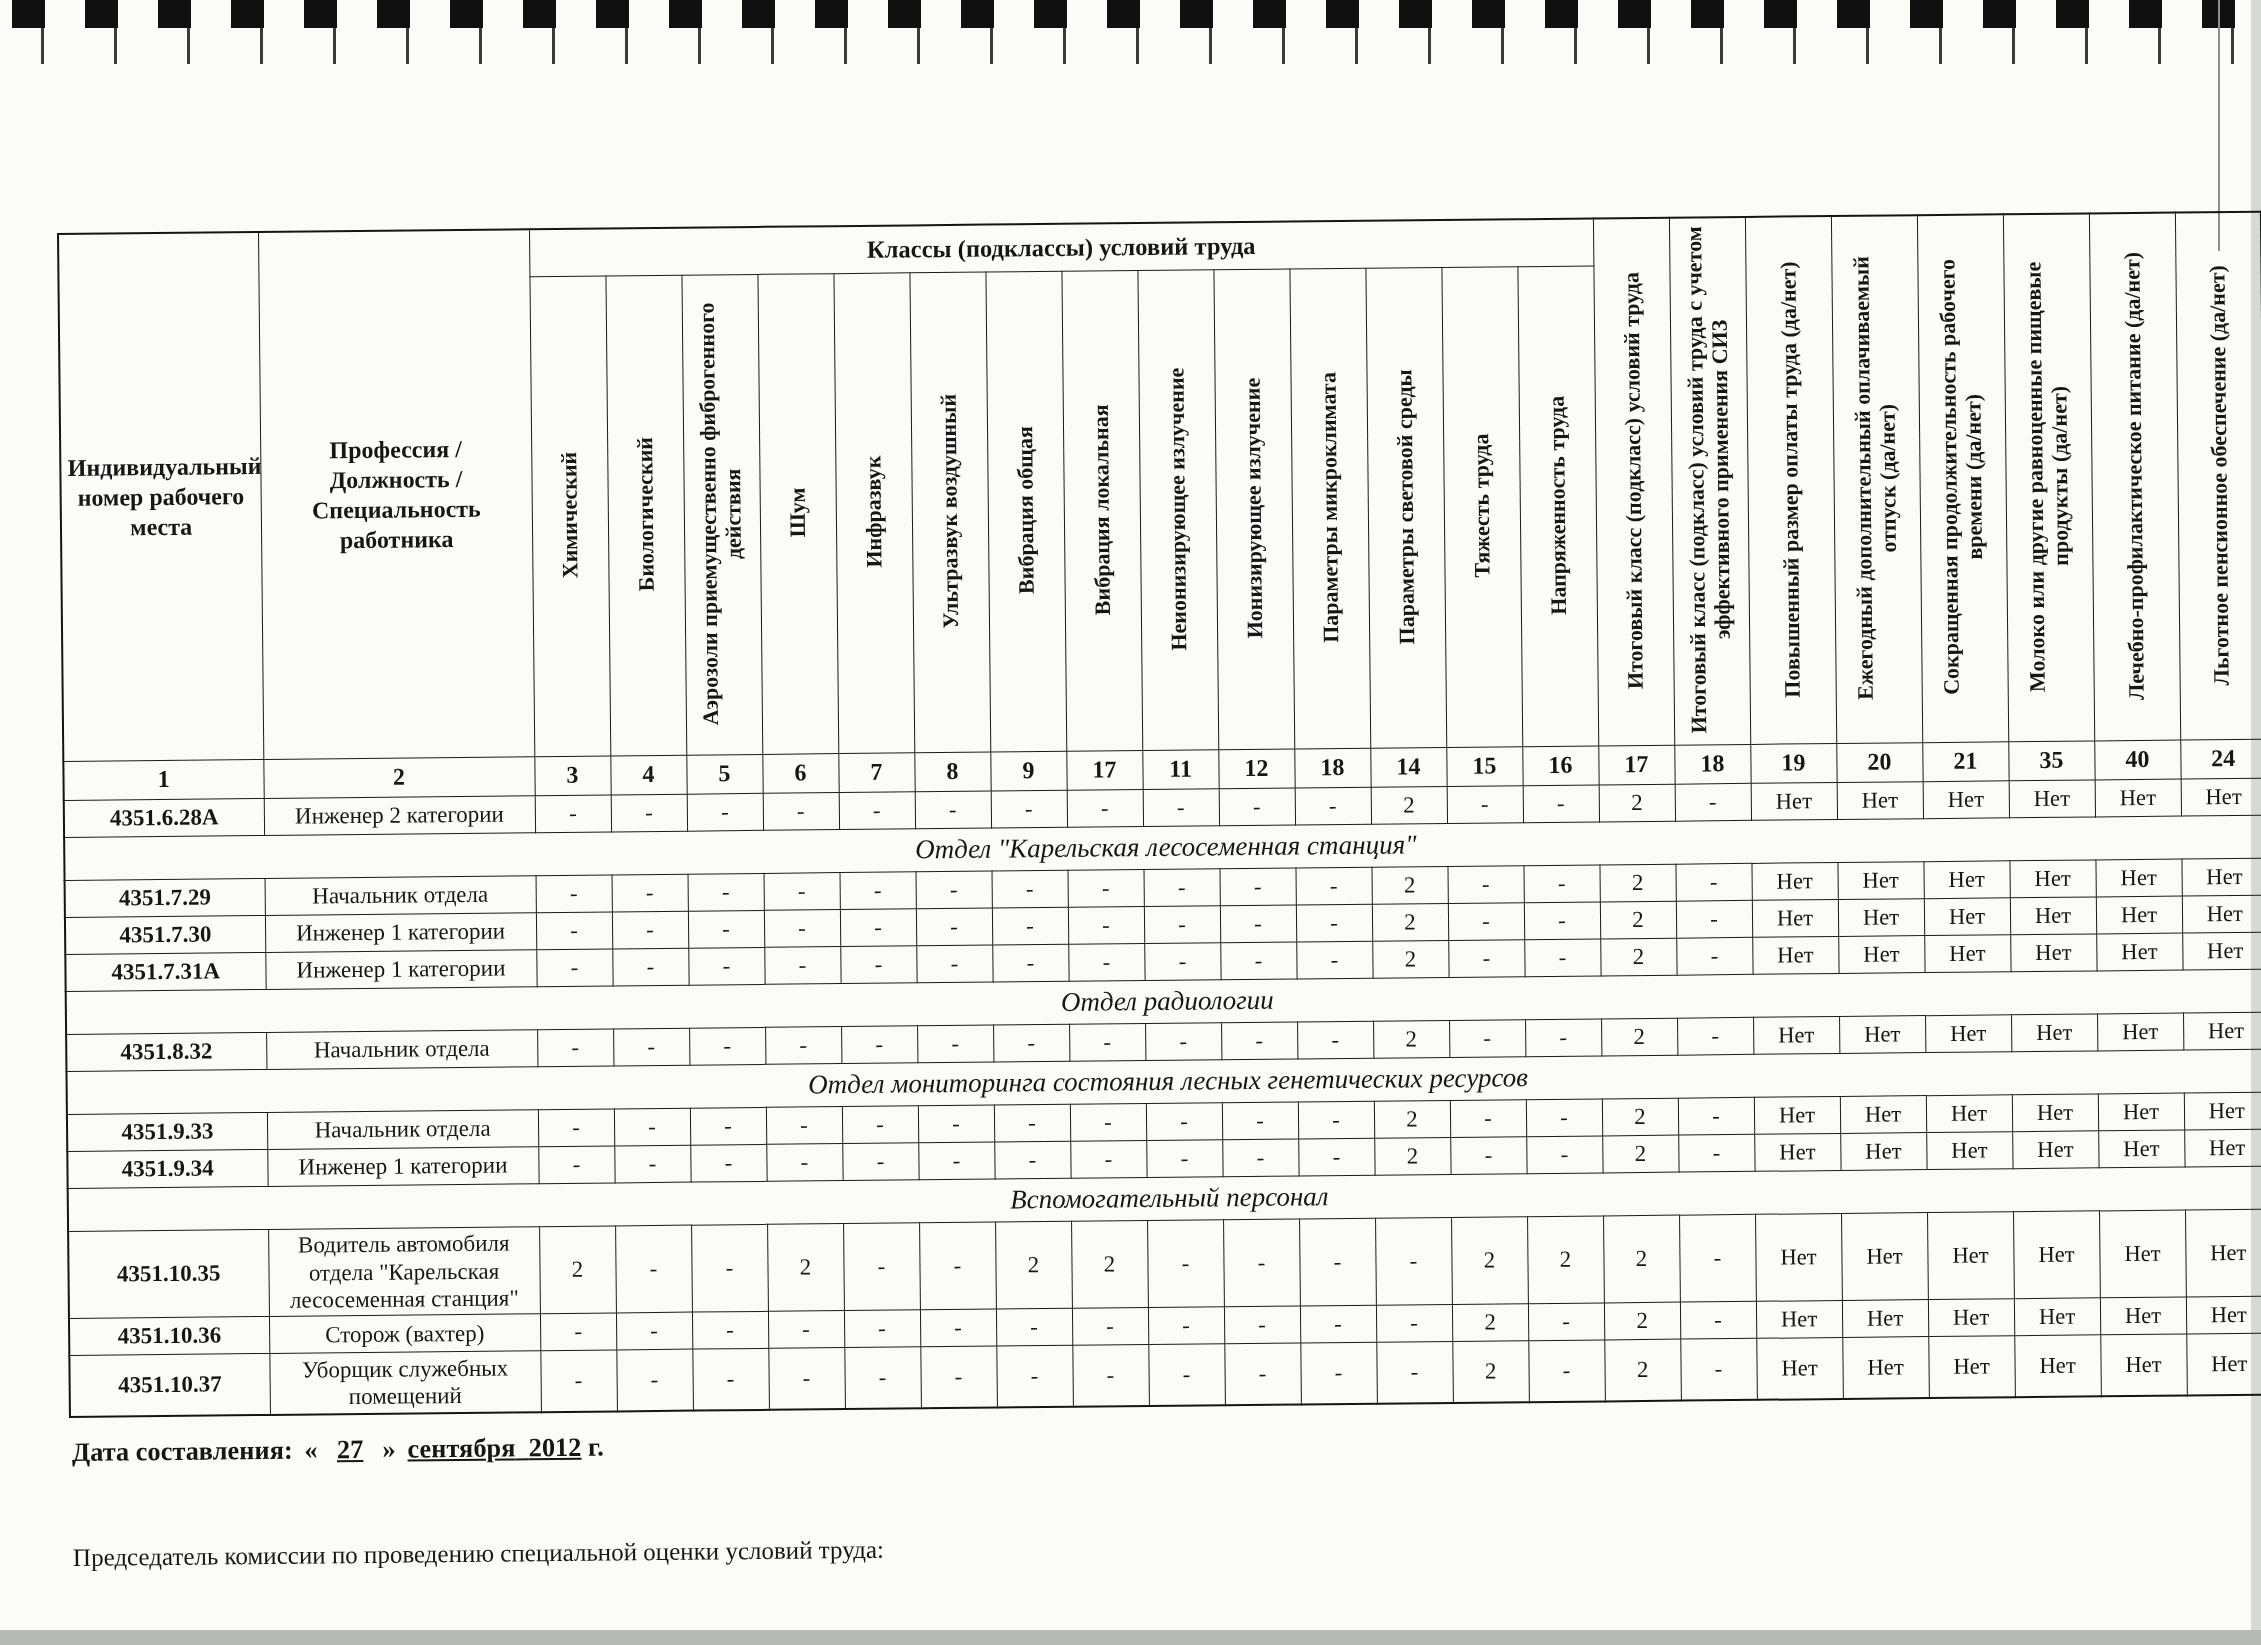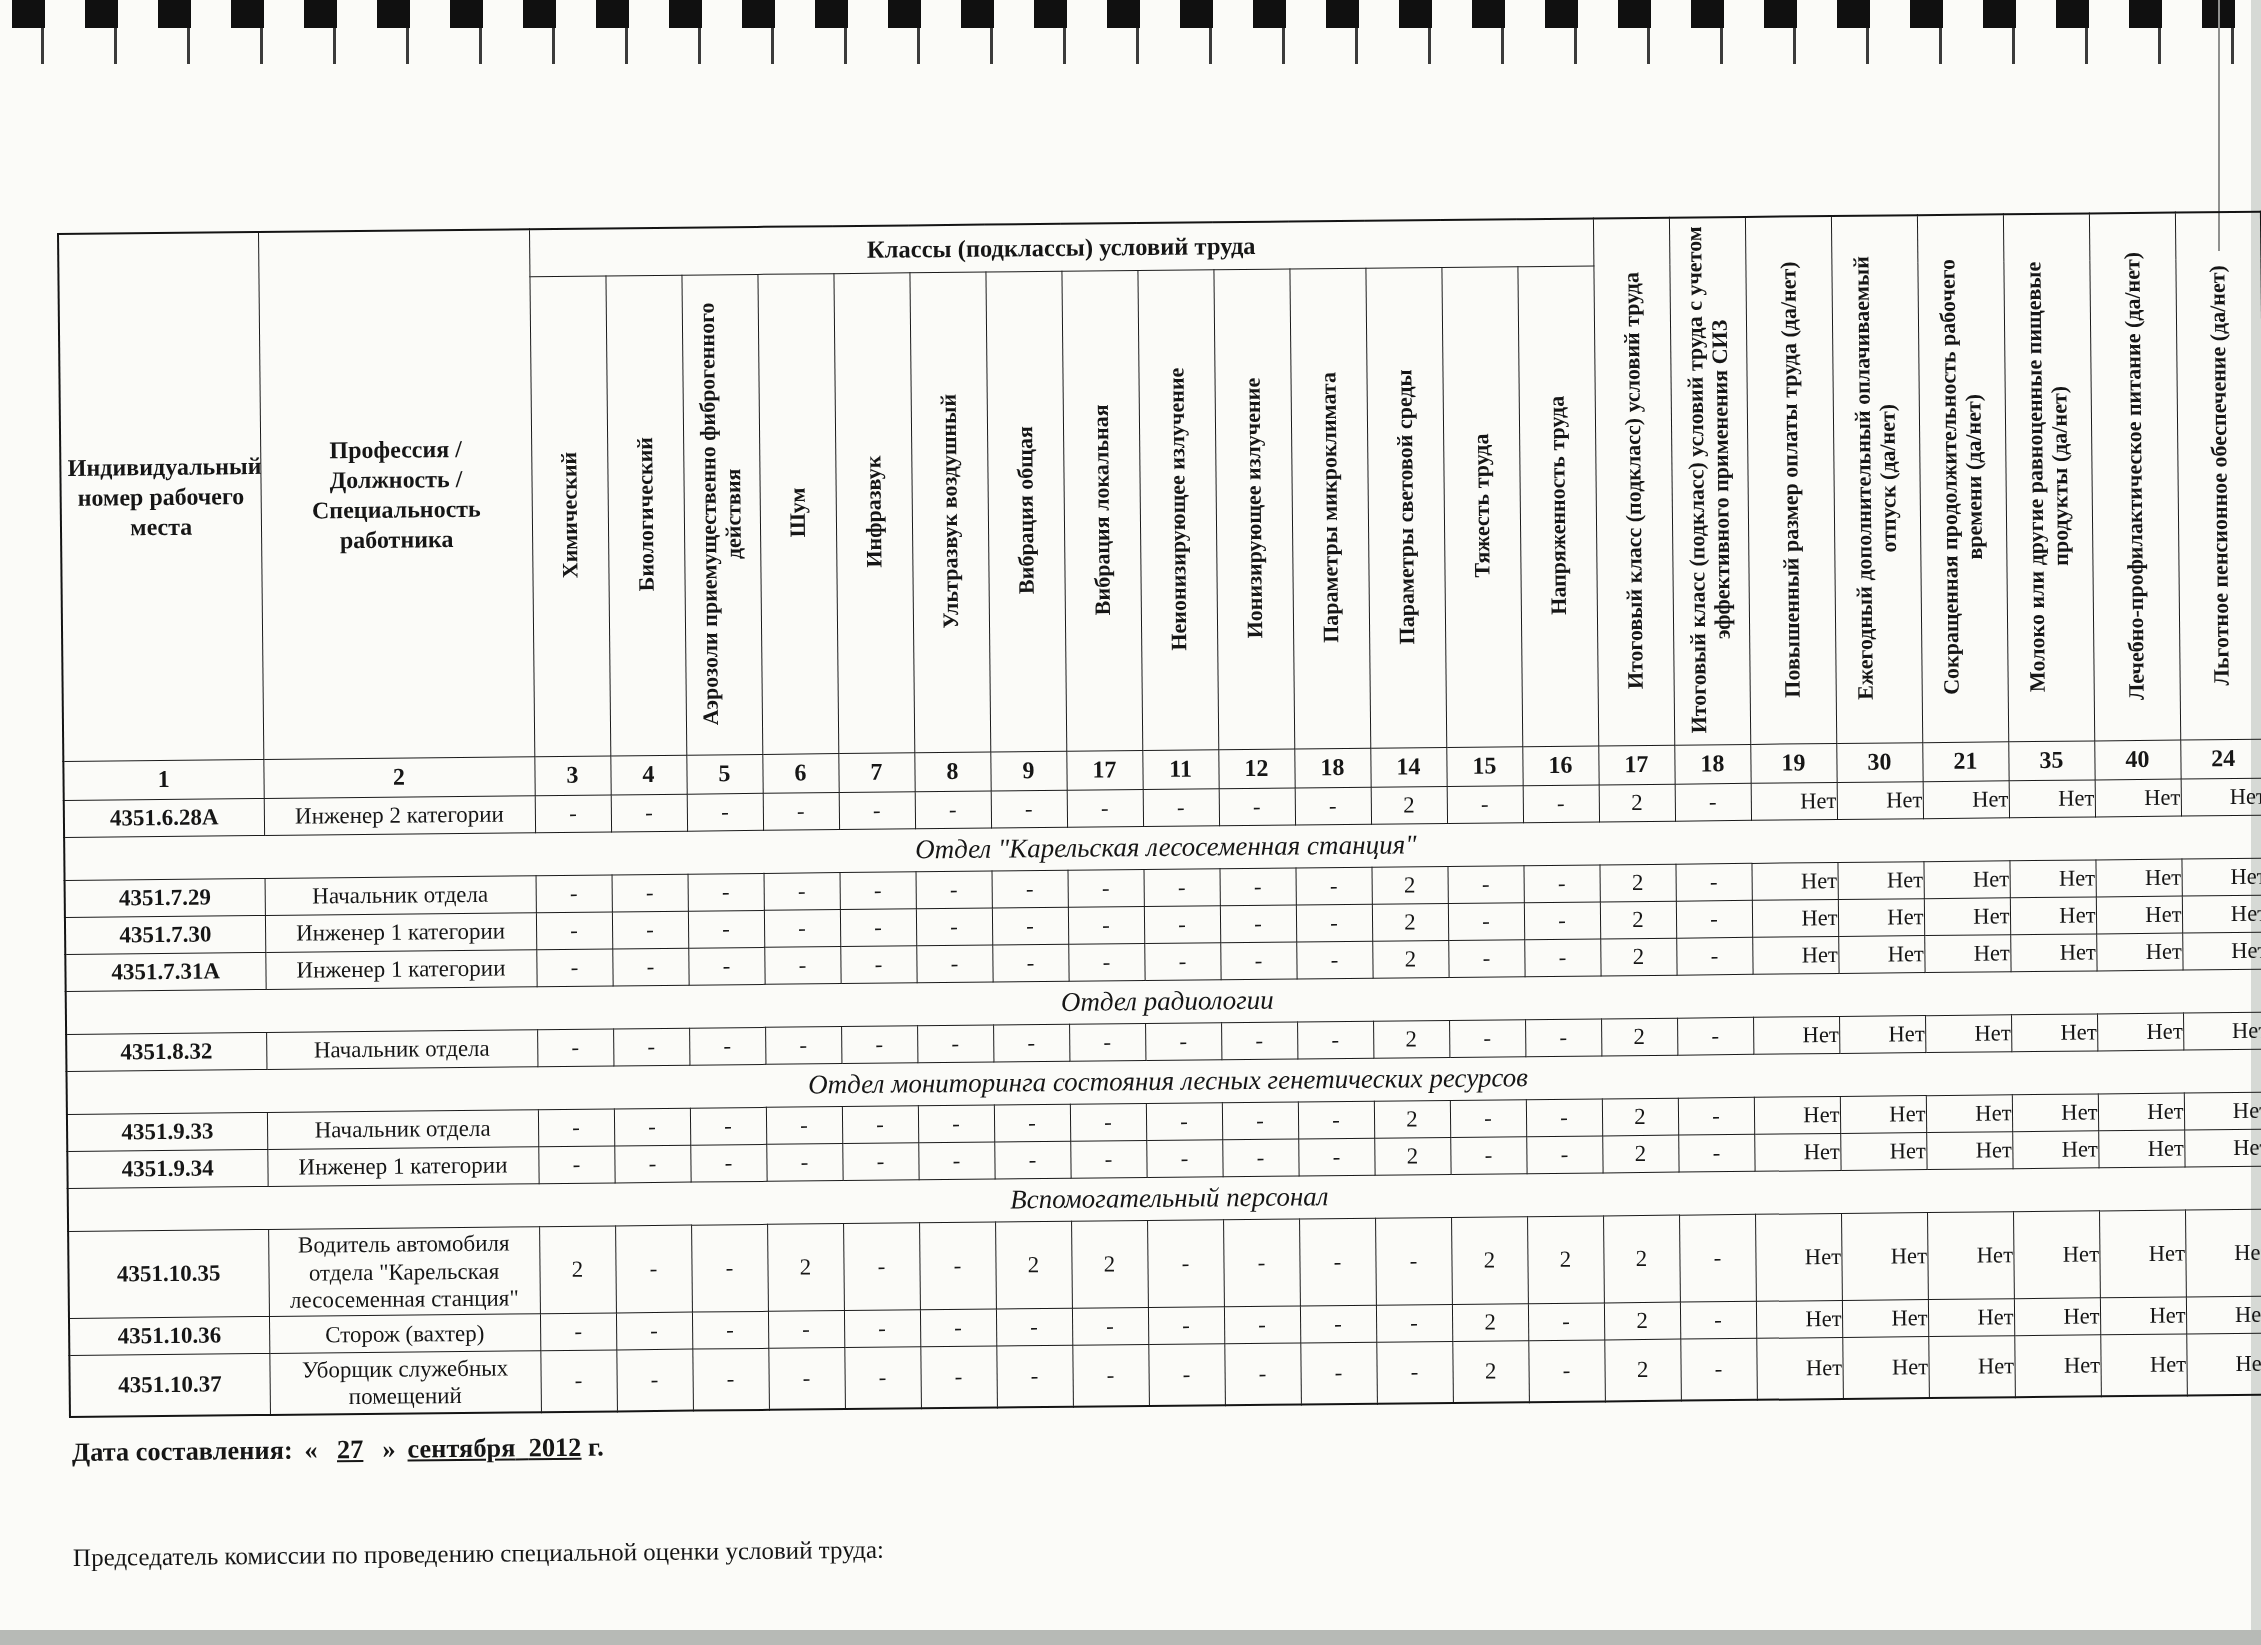--- a/index.html
+++ b/index.html
@@ -58,21 +58,21 @@
   }
   .vert-tall { max-height: 511px; }
 
   tr.num-row { height: 39px; }
   tr.num-row td { font-size: 24px; font-weight: bold; text-align: center; vertical-align: middle; }
 
   tr.data-row { height: 37px; }
   td.id-cell   { font-size: 23px; font-weight: bold; text-align: center; vertical-align: middle; }
   td.prof-cell { font-size: 23px; text-align: center; vertical-align: middle; padding: 2.6px 10.3px; line-height: 1.18; }
   td.val-cell  { font-size: 23px; text-align: center; vertical-align: middle; }
-  td.benefit-cell { font-size: 22.6px; text-align: right; vertical-align: middle; }
+  td.benefit-cell { font-size: 22.6px; text-align: center; vertical-align: middle; }
 
   tr.section-row { height: 43px; }
   tr.section-row td {
     font-size: 27px; font-style: italic; text-align: center; vertical-align: middle;
     font-family: "Liberation Serif", "DejaVu Serif", serif;
   }
 
   .date-line {
     margin-top: 19.3px; margin-left: 2.6px;
     font-size: 26.4px; font-weight: bold; white-space: nowrap;
@@ -166,21 +166,21 @@
           <td>17</td>
           <td>11</td>
           <td>12</td>
           <td>18</td>
           <td>14</td>
           <td>15</td>
           <td>16</td>
           <td>17</td>
           <td>18</td>
           <td>19</td>
-          <td>30</td>
+          <td>20</td>
           <td>21</td>
           <td>35</td>
           <td>40</td>
           <td>24</td>
         </tr>
     </thead>
     <tbody id="table-body">
         <tr class="data-row">
           <td class="id-cell">4351.6.28А</td>
           <td class="prof-cell">Инженер 2 категории</td>

